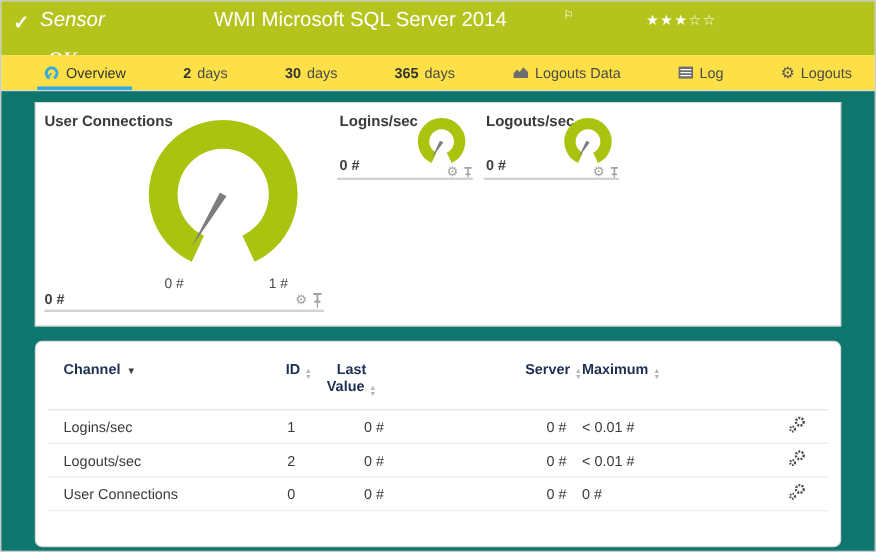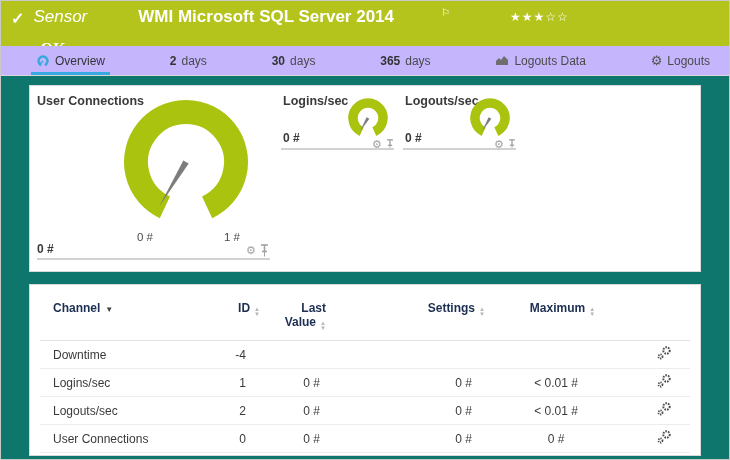--- a/index.html
+++ b/index.html
@@ -14,38 +14,38 @@
   html,body{margin:0;padding:0;}
   body{width:730px;height:460px;font-family:"Liberation Sans",sans-serif;background:#fff;}
   .frame{width:730px;height:460px;border:1px solid #c9c9c9;background:#ebebeb;overflow:hidden;display:flex;flex-direction:column;}
 
   
   .topbar{height:45px;background:var(--brand-green);color:#fff;display:flex;align-items:flex-start;padding:6px 10px 0 10px;flex:0 0 auto;}
   .check{font-size:16px;font-weight:bold;margin-top:2px;}
   .title-block{margin-left:9px;}
   .title-line{font-size:17px;line-height:20px;display:flex;align-items:baseline;gap:44px;}
   .sensor-word{font-style:italic;font-weight:400;margin-right:7px;}
-  .sensor-title{font-weight:700;}
+  .sensor-title{font-weight:400;margin-left:40px;}
   .flag{font-size:10px;margin-left:3px;position:relative;top:-6px;}
   .stars{margin-left:16px;font-size:12px;letter-spacing:1px;position:relative;top:-1px;}
   .status-ok{font-size:16px;font-weight:700;margin:11px 0 0 7px;letter-spacing:.5px;font-family:Liberation Serif, serif;}
 
   
-  .tabs{height:30px;background:#c4b5fd;border-bottom:1px solid #d8d8d8;display:flex;align-items:stretch;justify-content:space-between;padding:0 14px 0 30px;font-size:12px;color:#4a4a4a;flex:0 0 auto;}
+  .tabs{height:30px;background:#fde047;border-bottom:1px solid #d8d8d8;display:flex;align-items:stretch;justify-content:space-between;padding:0 14px 0 30px;font-size:12px;color:#4a4a4a;flex:0 0 auto;}
   .tab{display:flex;align-items:center;gap:5px;position:relative;padding:0 5px;cursor:pointer;white-space:nowrap;}
   .tab .num{font-weight:700;color:#333;}
   .tab.active{color:#333;}
   .tab.active::after{content:"";position:absolute;left:0;right:0;bottom:0;height:3px;background:var(--accent-blue);}
   .tab .gear-glyph{font-size:13px;color:#555;line-height:1;}
 
   
   .content{flex:1 1 auto;padding:9px 28px 11px 28px;background:#0f766e;}
   .panel{background:#fff;border:1px solid #d9d9d9;position:relative;}
   .panel.gauges{height:187px;}
-  .panel.table-panel{height:172px;margin-top:12px;padding:0 10px;}
+  .panel.table-panel{height:172px;margin-top:12px;padding:0 10px;border-radius:6px;}
 
   .widget-title{position:absolute;font-size:12.5px;font-weight:700;color:var(--txt);}
   .widget-value{position:absolute;font-size:12px;font-weight:600;color:var(--txt);}
   .scale-label{position:absolute;font-size:11.5px;color:#4a4a4a;}
   .mini-icons{position:absolute;display:flex;align-items:center;gap:4px;color:#a2a2a2;}
   .mini-icons .gear-glyph{font-size:11px;line-height:1;cursor:pointer;}
   .rule{position:absolute;height:2px;background:#d2d2d2;}
 
   
   .uc-title{left:7px;top:8px;}
@@ -71,25 +71,25 @@
 
   
   table{width:100%;border-collapse:collapse;font-size:12px;color:var(--txt);table-layout:fixed;}
   th{color:var(--navy);font-weight:700;padding:16px 0 9px 0;border-bottom:1px solid #e3e3e3;vertical-align:top;cursor:pointer;}
   td{padding:0;border-bottom:1px solid #ececec;height:28px;}
   .col-channel{width:170px;text-align:left;}
   td.col-channel,th.col-channel{padding-left:13px;}
   .col-id{width:50px;text-align:right;}
   td.col-id{padding-right:14px;}
   .col-last{width:70px;text-align:right;}
-  th.col-last{text-align:right;padding-right:4px;}
+  th.col-last{text-align:center;padding-right:4px;}
   td.col-last{padding-right:10px;}
   .col-min{width:155px;text-align:right;}
   td.col-min{padding-right:13px;}
-  .col-max{width:155px;text-align:center;}
+  .col-max{width:155px;text-align:left;}
   td.col-max{padding-right:13px;}
   .col-ico{text-align:right;}
   td.col-ico{padding-right:18px;}
   .sort{display:inline-flex;flex-direction:column;font-size:6px;line-height:5px;color:#b5b5b5;margin-left:4px;vertical-align:1px;}
   .sort-active{font-size:8px;color:#3e3e3e;margin-left:5px;}
   .row-gear{cursor:pointer;}
 </style>
 </head>
 <body>
 
@@ -126,20 +126,29 @@
     </div>
     <div class="tab">
       <span class="num">365</span>
       <span>days</span>
     </div>
     <div class="tab">
       <svg width="14" height="11" viewBox="0 0 14 11">
         <polygon points="1,10 1,6 4,3 6,5 9,1 13,5 13,10" fill="#6e6e6e"></polygon>
       </svg>
       <span>Logouts Data</span>
+    </div>
+    <div class="tab">
+      <svg width="13" height="11" viewBox="0 0 13 11">
+        <rect x="0.5" y="0.5" width="12" height="10" fill="#6e6e6e"></rect>
+        <line x1="2" y1="3" x2="11" y2="3" stroke="#fff" stroke-width="1"></line>
+        <line x1="2" y1="5.5" x2="11" y2="5.5" stroke="#fff" stroke-width="1"></line>
+        <line x1="2" y1="8" x2="11" y2="8" stroke="#fff" stroke-width="1"></line>
+      </svg>
+      <span>Log</span>
     </div>
     <div class="tab">
       <span class="gear-glyph">⚙</span>
       <span>Logouts</span>
     </div>
   </nav>
 
   <main class="content">
 
     <section class="panel gauges">
@@ -213,46 +222,35 @@
                 </span>
             </th>
             <th class="col-last">
               <div>Last</div>
               <div><span>Value</span><span class="sort">
                     <span>▲</span>
                     <span>▼</span>
                   </span></div>
             </th>
             <th class="col-min">
-              <span>Settings</span><span class="sort">
+              <span>Server</span><span class="sort">
                   <span>▲</span>
                   <span>▼</span>
                 </span>
             </th>
             <th class="col-max">
               <span>Maximum</span><span class="sort">
                   <span>▲</span>
                   <span>▼</span>
                 </span>
             </th>
             <th class="col-ico"></th>
           </tr>
         </thead>
         <tbody>
-          <tr>
-            <td class="col-channel">Downtime</td>
-            <td class="col-id">-4</td>
-            <td class="col-last"></td>
-            <td class="col-min"></td>
-            <td class="col-max"></td>
-            <td class="col-ico"><svg class="row-gear" width="16" height="16" viewBox="0 0 16 16">
-                  <circle cx="10.5" cy="5.5" r="3.2" fill="none" stroke="#4a4a4a" stroke-width="2" stroke-dasharray="1.6 1.1"></circle>
-                  <circle cx="4.5" cy="11.5" r="2" fill="none" stroke="#4a4a4a" stroke-width="1.8" stroke-dasharray="1.2 0.9"></circle>
-                </svg></td>
-          </tr>
           <tr>
             <td class="col-channel">Logins/sec</td>
             <td class="col-id">1</td>
             <td class="col-last">0 #</td>
             <td class="col-min">0 #</td>
             <td class="col-max">&lt; 0.01 #</td>
             <td class="col-ico"><svg class="row-gear" width="16" height="16" viewBox="0 0 16 16">
                   <circle cx="10.5" cy="5.5" r="3.2" fill="none" stroke="#4a4a4a" stroke-width="2" stroke-dasharray="1.6 1.1"></circle>
                   <circle cx="4.5" cy="11.5" r="2" fill="none" stroke="#4a4a4a" stroke-width="1.8" stroke-dasharray="1.2 0.9"></circle>
                 </svg></td>

